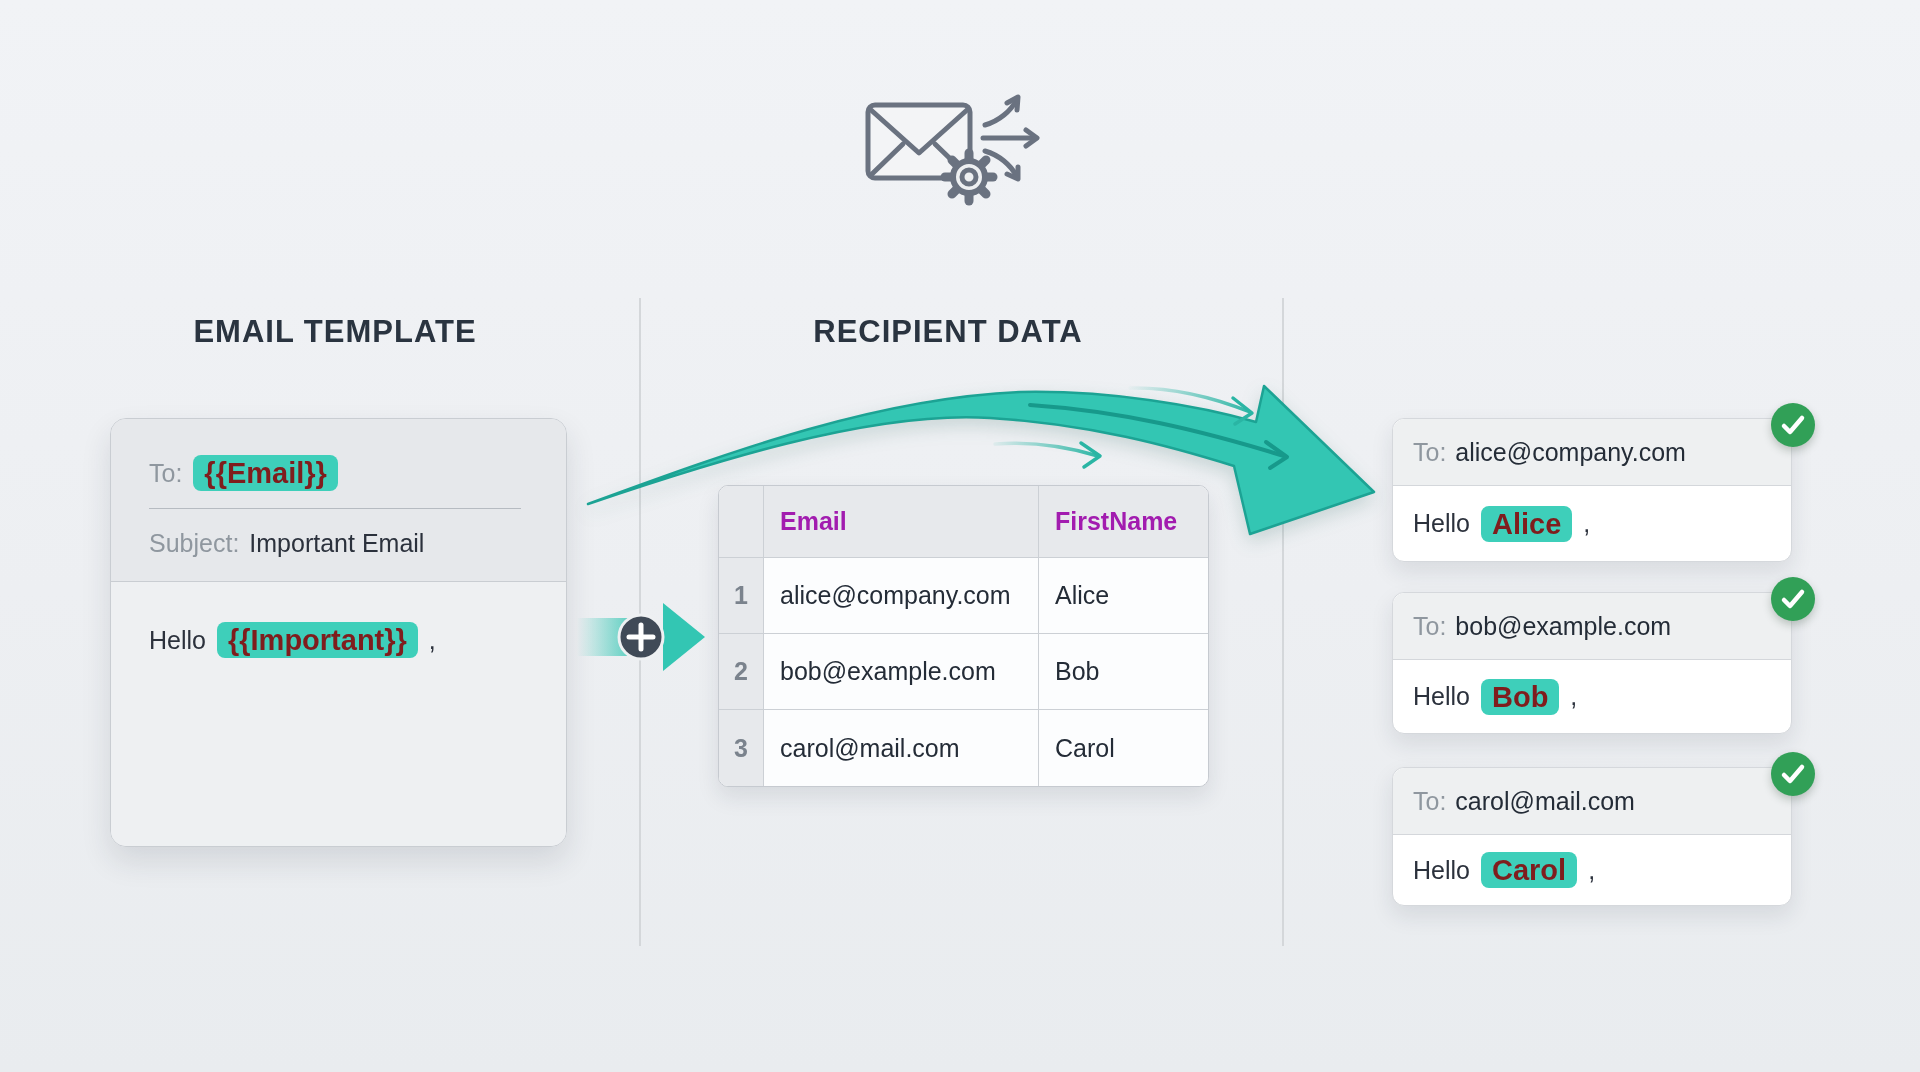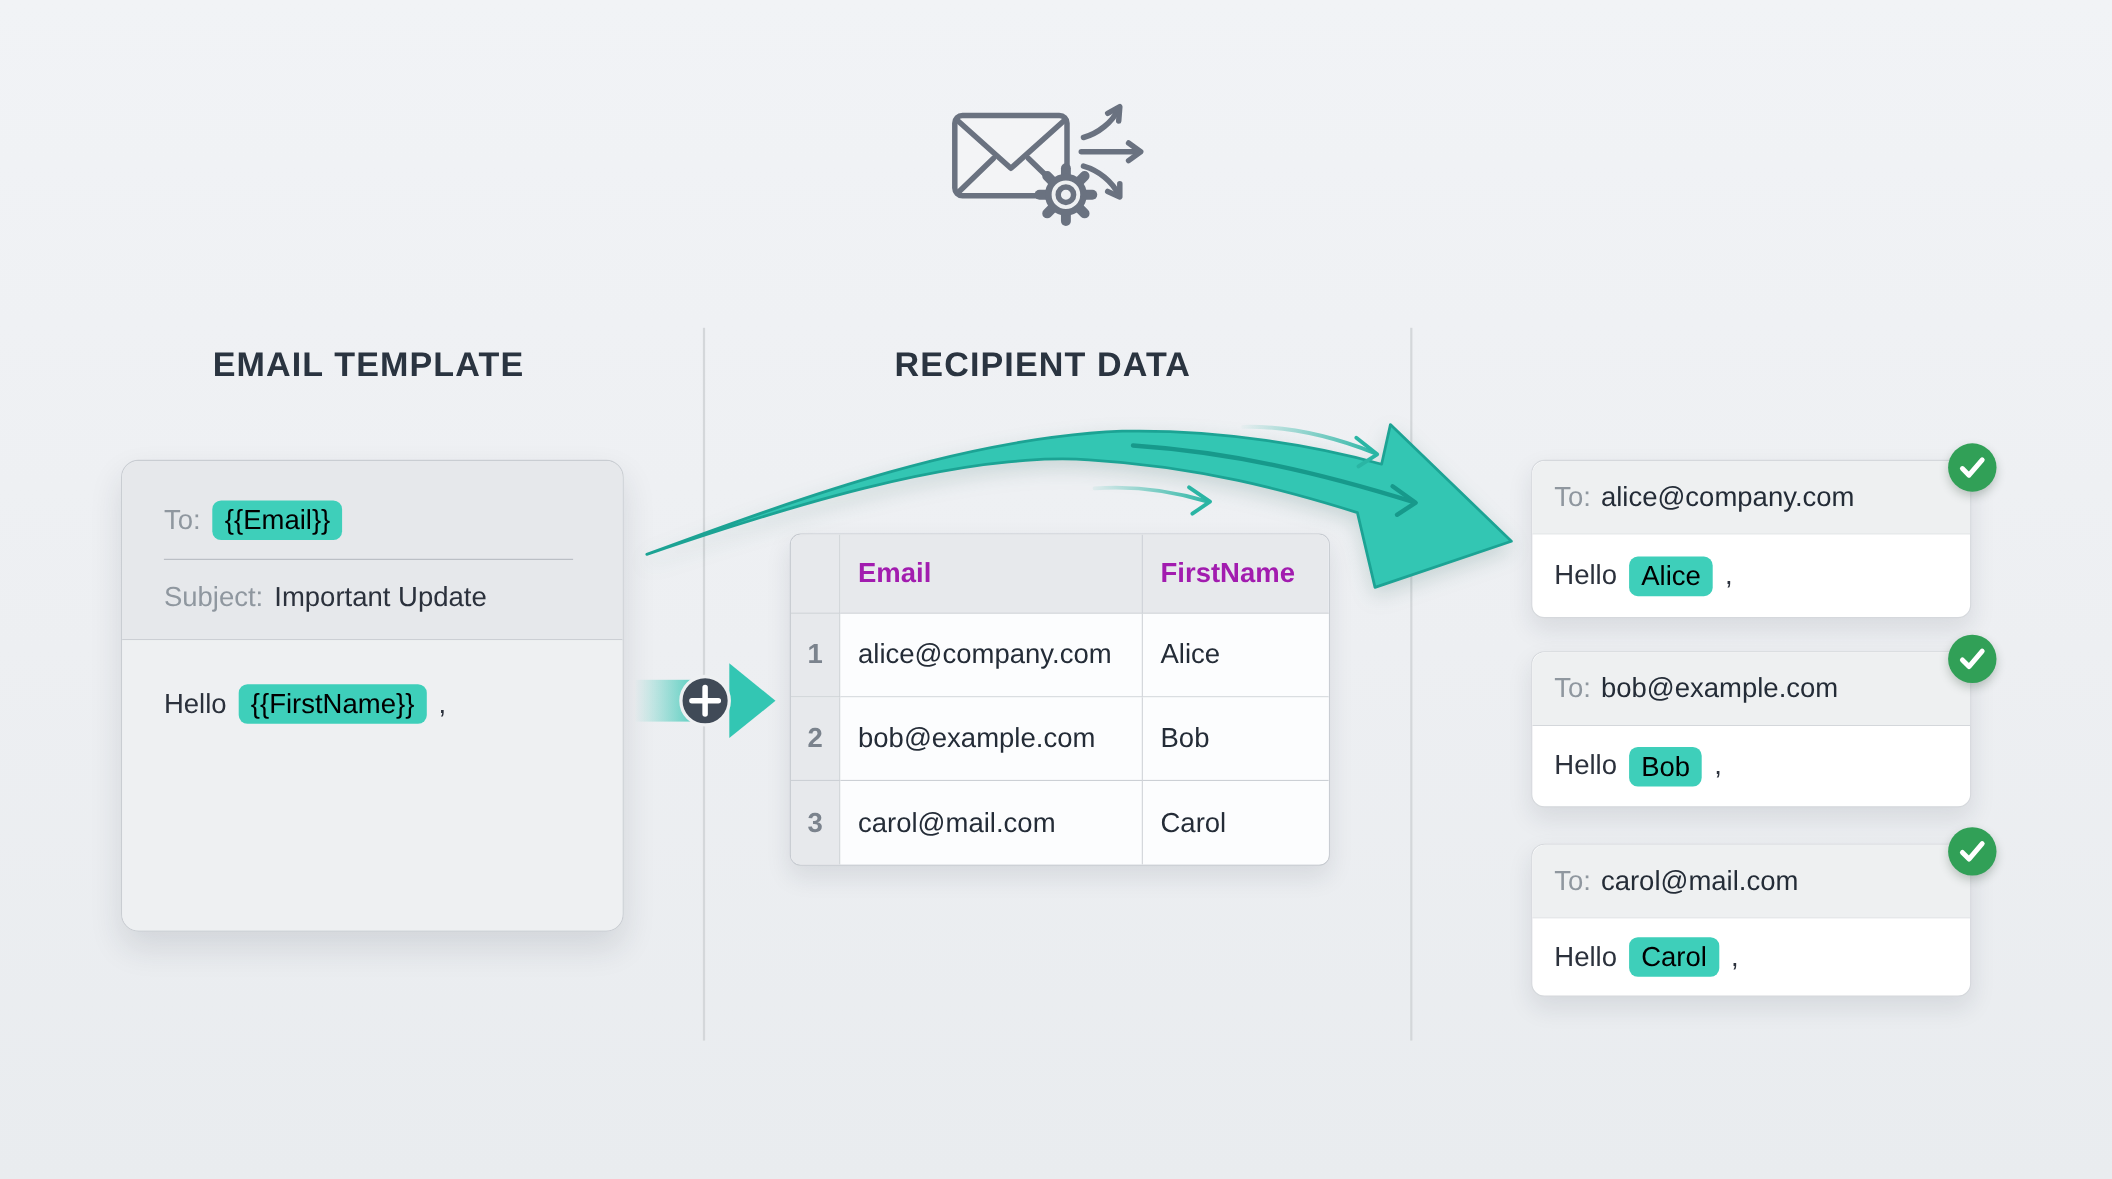--- a/index.html
+++ b/index.html
@@ -22,22 +22,22 @@
   
   #template-card{position:absolute;left:110px;top:418px;width:455px;height:427px;
     border-radius:16px;border:1px solid #c9cdd2;box-shadow:0 14px 30px rgba(30,40,60,.12);
     overflow:hidden;}
   #template-card .card-header{position:relative;height:162px;background:#e6e8eb;
     border-bottom:1px solid #c9cdd2;}
   #template-card .card-body{position:relative;height:264px;background:#eef0f2;}
   .field-label{color:#8f979f;font-size:25px;}
   .dark-text{color:#2b313c;font-size:25px;} 
 
-  .chip{display:inline-block;background:#3ecfba;color:#000000;font-weight:400;
-    font-size:25px;padding:4px 11px;border-radius:8px;line-height:28px;}
+  .chip{display:inline-block;background:#3ecfba;color:#7f1d1d;font-weight:700;
+    font-size:29px;padding:4px 11px;border-radius:8px;line-height:28px;}
 
   .tpl-to{position:absolute;left:38px;top:36px;display:flex;align-items:center;gap:11px;}
   .tpl-hr{position:absolute;left:38px;right:45px;top:89px;height:1px;background:#b6bbc1;}
   .tpl-subject{position:absolute;left:38px;top:110px;display:flex;align-items:flex-end;gap:10px;}
   .tpl-greeting{position:absolute;left:38px;top:40px;display:flex;align-items:center;gap:11px;}
   .tpl-paragraph{position:absolute;left:38px;top:120px;width:378px;font-size:25px;
     line-height:39px;color:#2b313c;}
 
   
   #recipient-table{position:absolute;left:718px;top:485px;width:489px;
@@ -119,27 +119,27 @@
 
   <div id="template-card">
     <div class="card-header">
       <div class="tpl-to">
         <span class="field-label">To:</span>
         <span class="chip">{{Email}}</span>
       </div>
       <div class="tpl-hr"></div>
       <div class="tpl-subject">
         <span class="field-label">Subject:</span>
-        <span class="dark-text">Important Update</span>
+        <span class="dark-text">Important Email</span>
       </div>
     </div>
     <div class="card-body">
       <div class="tpl-greeting">
         <span class="dark-text">Hello</span>
-        <span class="chip">{{FirstName}}</span>
+        <span class="chip">{{Important}}</span>
         <span class="dark-text">,</span>
       </div>
     </div>
   </div>
 
   <div id="recipient-table">
     <div class="t-cell t-num"></div>
     <div class="t-cell t-head t-pad">Email</div>
     <div class="t-cell t-head t-pad">FirstName</div>
 

